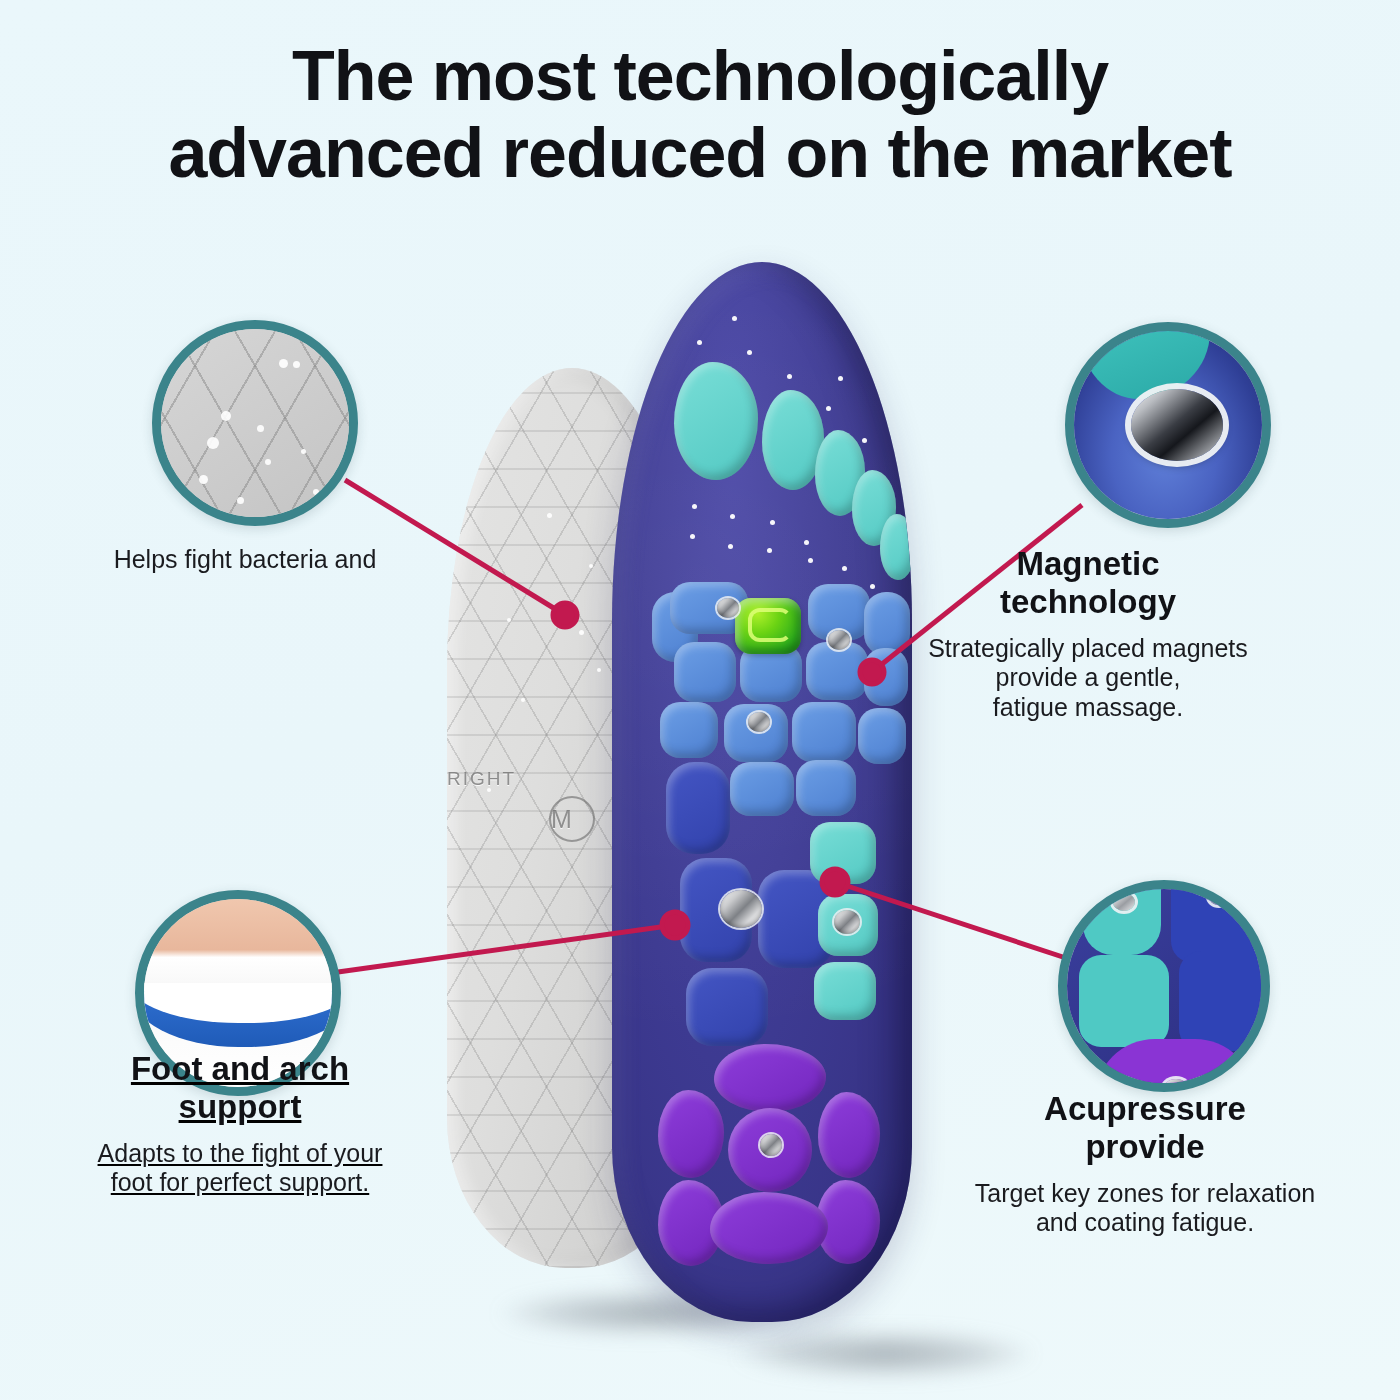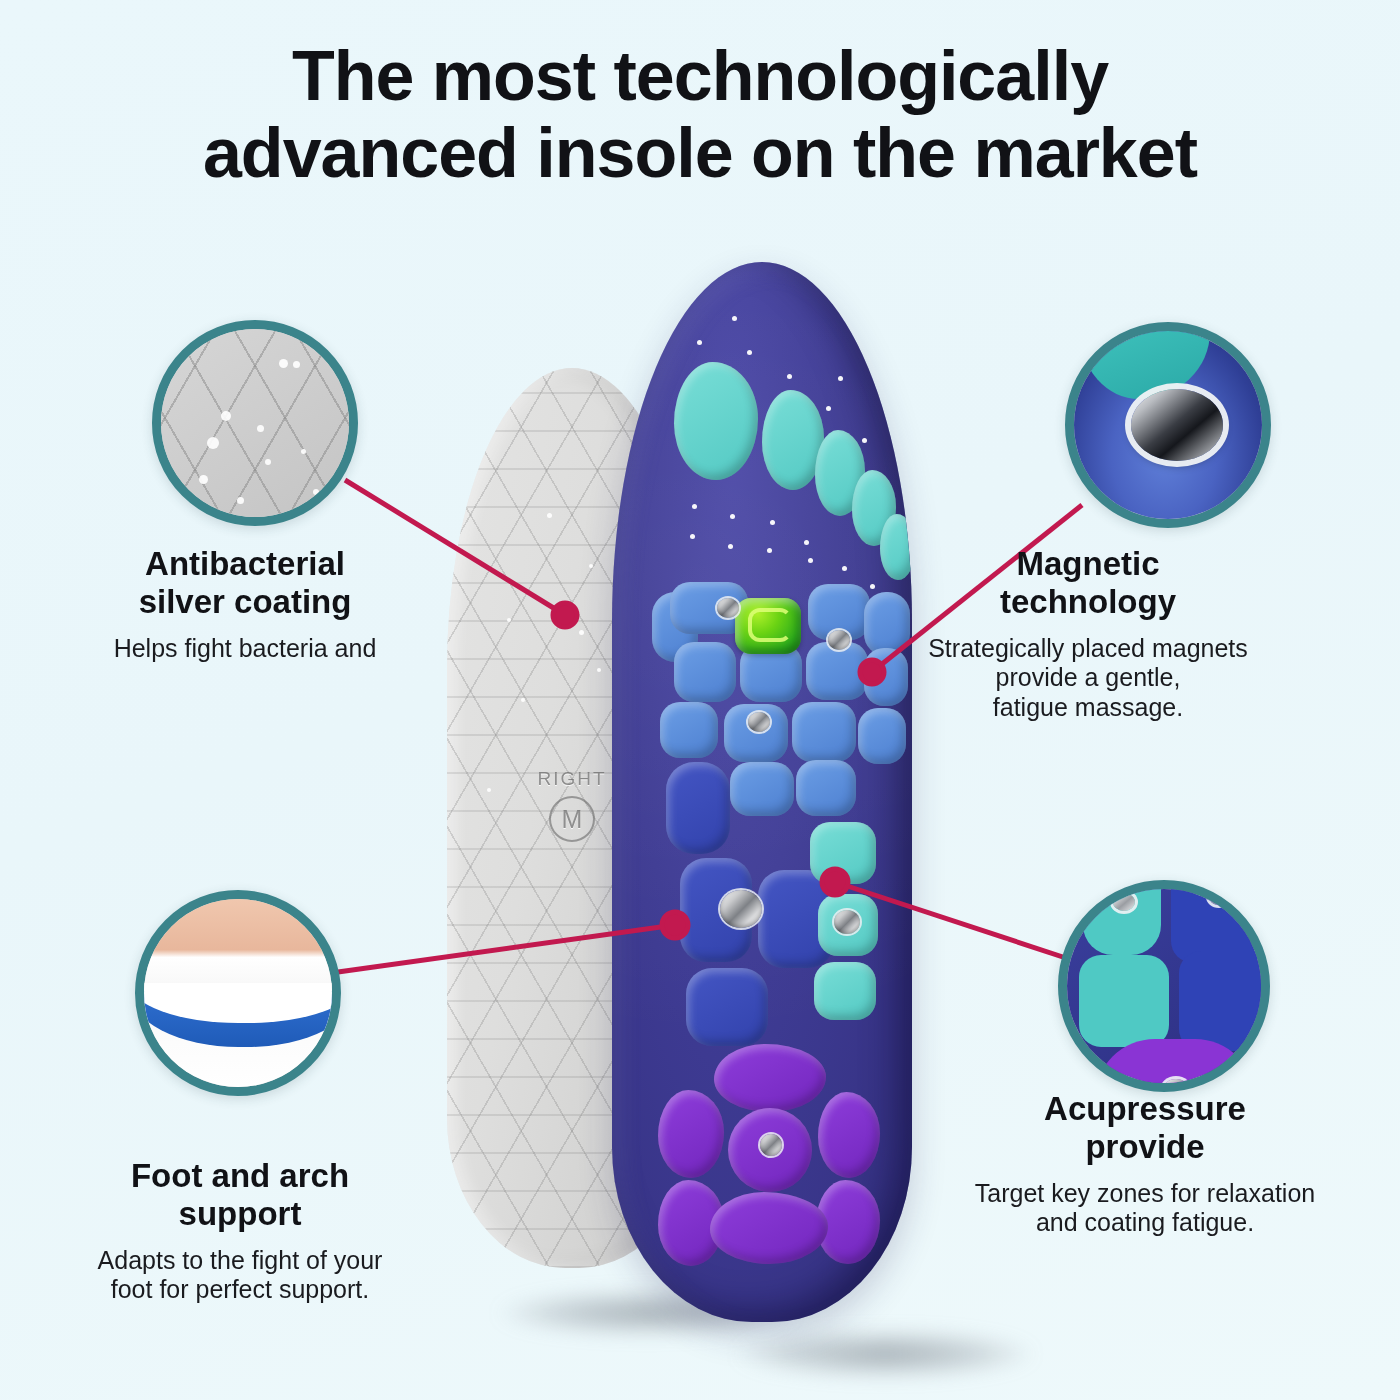--- a/index.html
+++ b/index.html
@@ -40,21 +40,21 @@
   }
   .gray-insole::after{
     content:""; position:absolute; inset:0;
     background:
       repeating-linear-gradient(60deg, rgba(120,120,120,.30) 0 1.6px, rgba(0,0,0,0) 1.6px 44px),
       repeating-linear-gradient(-60deg, rgba(120,120,120,.30) 0 1.6px, rgba(0,0,0,0) 1.6px 44px),
       repeating-linear-gradient(0deg, rgba(120,120,120,.22) 0 1.6px, rgba(0,0,0,0) 1.6px 38px);
     opacity:.85;
   }
   .emboss {
-    position:absolute; left:0; right:0; top:400px; text-align:center;
+    position:absolute; left:0; right:0; top:400px; 
     color:rgba(108,108,108,.75); z-index:4; pointer-events:none;
   }
   .emboss .word { font-size:19px; letter-spacing:2px; text-shadow:0 1px 0 rgba(255,255,255,.8); }
   .emboss .size {
     margin:6px auto 0; width:46px; height:46px; line-height:43px; font-size:25px;
     border:2px solid rgba(108,108,108,.62); border-radius:50%;
     text-shadow:0 1px 0 rgba(255,255,255,.8);
   }
   .fleck { position:absolute; background:#fff; border-radius:50%; opacity:.9; z-index:3; }
 
@@ -149,31 +149,31 @@
   
   .feat { position:absolute; width:400px; }
   .feat h3 {
     font-size:33px; font-weight:bold; color:#111216; line-height:1.16; text-align:center;
     margin-bottom:12px;
   }
   .feat p { font-size:25px; color:#1a1b1f; line-height:1.18; text-align:center; }
 
   .f-silver { left:45px;   top:545px; }
   .f-magnet { left:888px;  top:545px; }
-  .f-arch   { left:40px;   top:1157px; }
+  .f-arch   { left:40px;   top:1050px;text-decoration:underline; }
   .f-acu    { left:945px;  top:1090px; }
 </style>
 </head>
 <body>
 
 <div id="stage">
 
   <div class="title">
     <span>The most technologically</span>
-    <span>advanced insole on the market</span>
+    <span>advanced reduced on the market</span>
   </div>
 
   <div class="art">
 
     <div class="shadow left"></div>
     <div class="shadow right"></div>
 
     <div class="gray-insole">
       <div class="emboss">
         <div class="word">RIGHT</div>
@@ -281,24 +281,20 @@
       <i class="fleck" style="left:96px;top:96px;width:7px;height:7px;"></i>
       <i class="fleck" style="left:38px;top:146px;width:9px;height:9px;"></i>
       <i class="fleck" style="left:104px;top:130px;width:6px;height:6px;"></i>
       <i class="fleck" style="left:140px;top:120px;width:5px;height:5px;"></i>
       <i class="fleck" style="left:76px;top:168px;width:7px;height:7px;"></i>
       <i class="fleck" style="left:152px;top:160px;width:6px;height:6px;"></i>
       <i class="fleck" style="left:112px;top:188px;width:5px;height:5px;"></i>
     </div>
   </div>
   <div class="feat f-silver">
-    <h3>
-      <span>Antibacterial</span><br>
-      <span>silver coating</span>
-    </h3>
     <p>
       <span>Helps fight bacteria and</span><br>
     </p>
   </div>
 
   <div class="bubble b-magnet" style="left:1065px;top:322px;width:206px;height:206px;">
     <div class="inner">
       <div class="tealblob"></div>
       <div class="ball"></div>
     </div>

